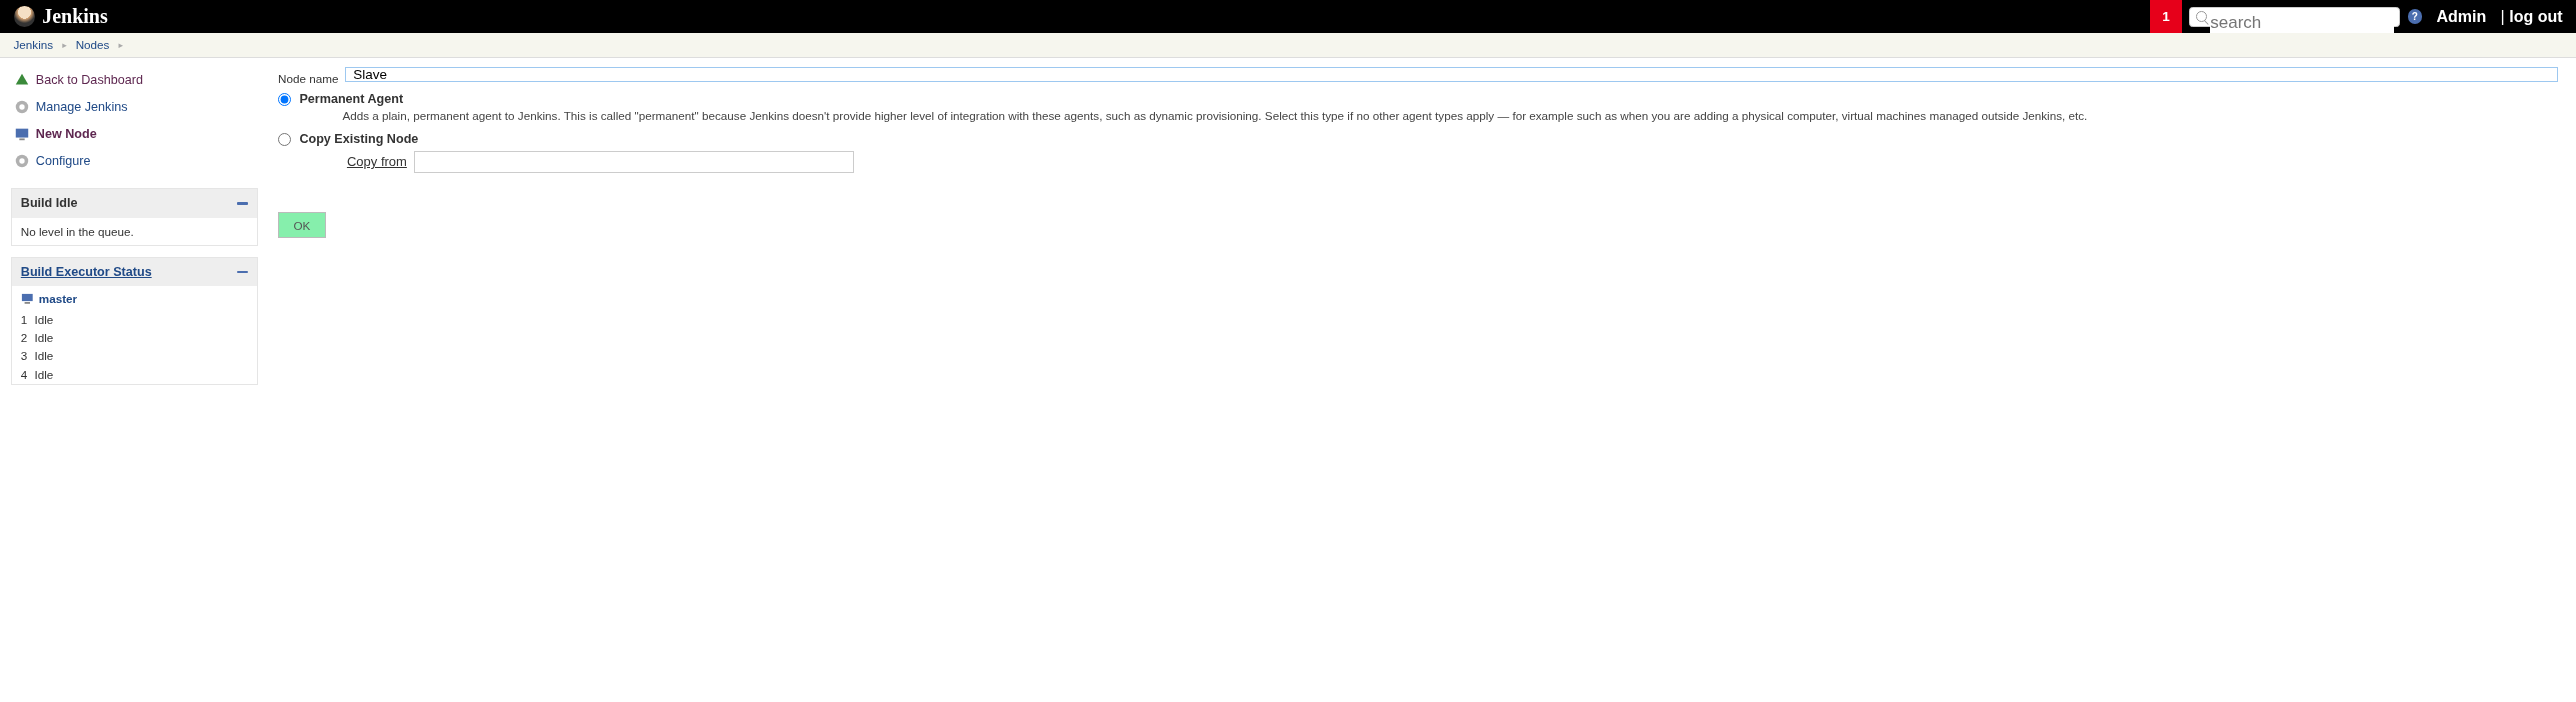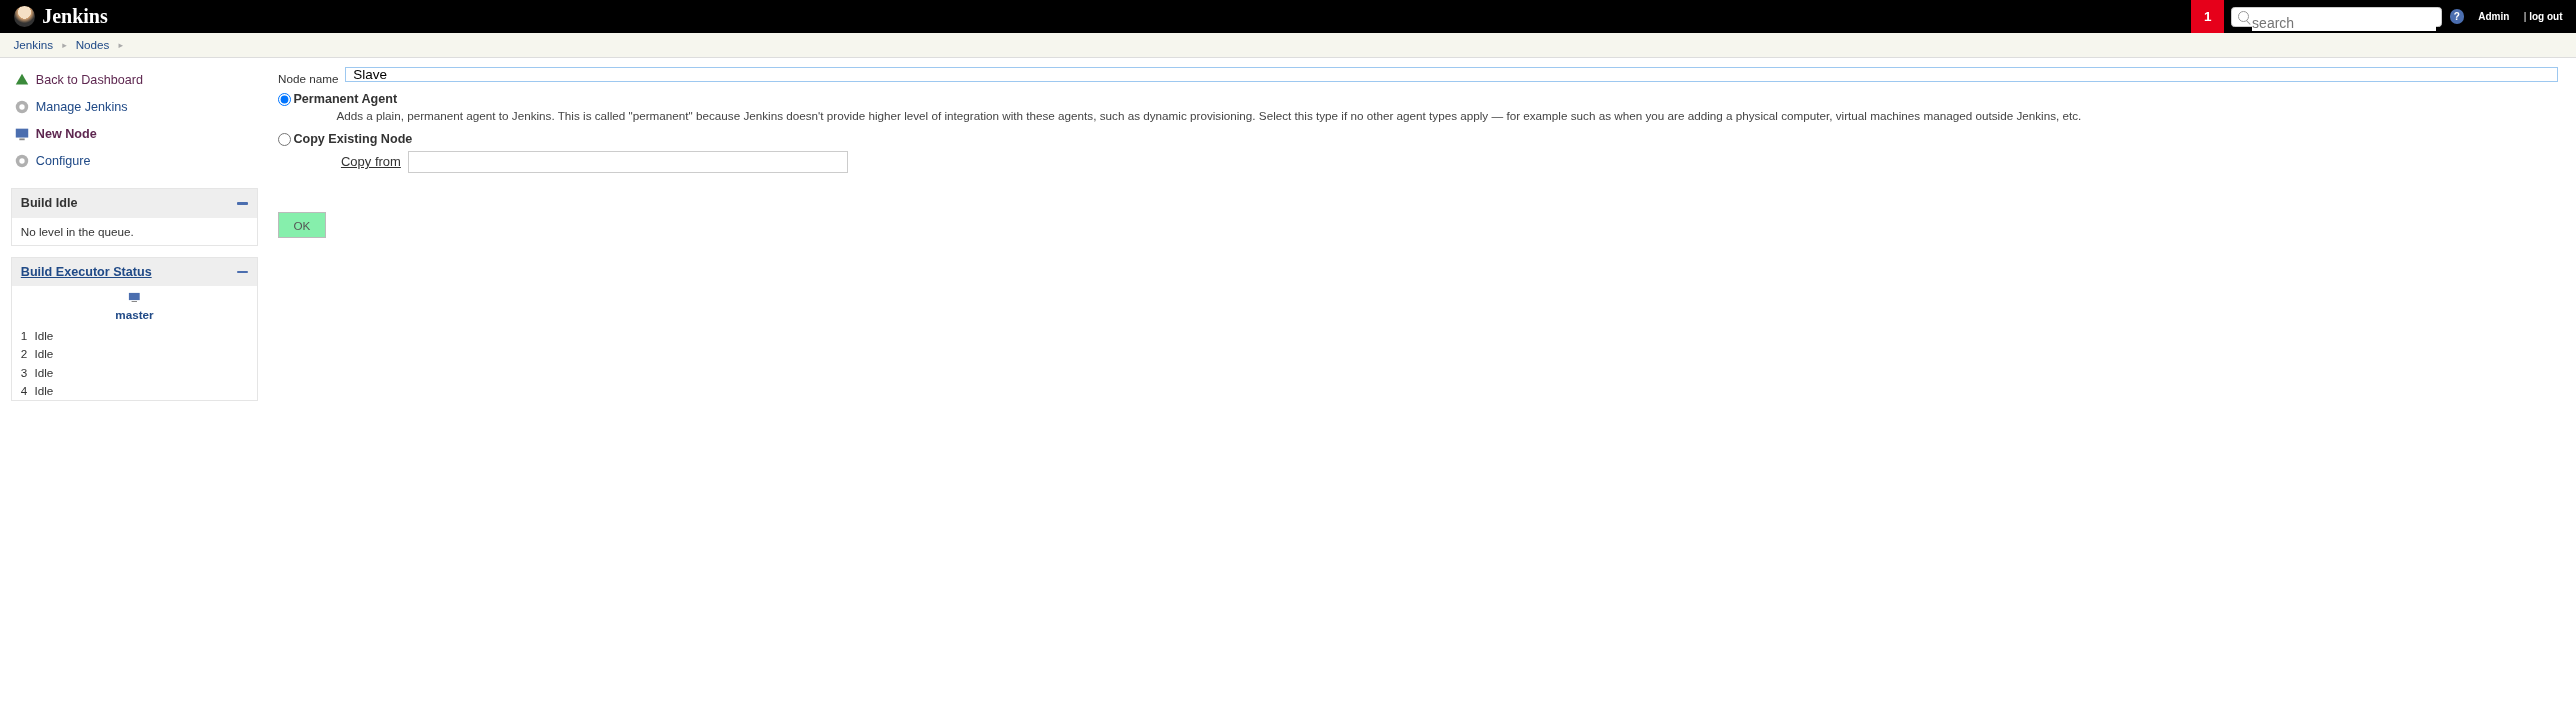--- a/index.html
+++ b/index.html
@@ -63,41 +63,41 @@
       position: absolute;
       bottom: -2.7px; right: -2.7px;
       width: 4.5px; height: 1.3px;
       background: #999;
       transform: rotate(45deg);
     }
     .search-input {
       border: none;
       outline: none;
       width: 100%;
-      font-size: 14px;
+      font-size: 17px;
       color: #999;
       margin-top: 12px;
     }
     .help-icon {
       width: 14.4px; height: 14.4px;
       border-radius: 50%;
       background: #4b6eaf;
       color: #fff;
       display: flex;
       align-items: center;
       justify-content: center;
       font-size: 10px;
       font-weight: bold;
       margin-left: 7.2px;
       cursor: pointer;
     }
     .header-link {
       color: #fff;
       font-weight: bold;
-      font-size: 10px;
+      font-size: 16px;
       margin-left: 14.4px;
       cursor: pointer;
     }
     .header-link.logout::before {
       content: "| ";
       font-weight: normal;
     }
     
     .breadcrumb {
       background: #f6f6ee;
@@ -136,37 +136,37 @@
       font-size: 12.6px;
       color: #333;
       display: flex;
       align-items: center;
       justify-content: space-between;
     }
     .side-box-head.linked { color: #204a87; text-decoration: underline; cursor: pointer; }
     .collapse-handle { width: 10.8px; height: 2.7px; background: #4b6eaf; border-radius: 0.9px; }
     .side-box-body { padding: 7.2px 9px; font-size: 11.7px; color: #333; }
     .exec-row { display: flex; align-items: center; gap: 7.2px; padding: 2.7px 9px; font-size: 11.7px; }
-    .exec-title { display: flex; align-items: center; gap: 5.4px; padding: 5.4px 9px; font-size: 11.7px; flex-direction: column; }
+    .exec-title { display: flex; align-items: center; gap: 5.4px; padding: 5.4px 9px; font-size: 11.7px; }
     .exec-title a { color: #204a87; font-weight: bold; text-decoration: none; }
     .comp-icon { width: 12.6px; height: 10.8px; }
     
     .main-pane { flex: 1; padding: 9px 18px 9px 9px; }
     .form-row { display: flex; align-items: flex-start; margin-bottom: 3.6px; }
     .form-label { width: 67px; text-align: left; padding-top: 5.4px; font-size: 11.7px; color: #333; }
     .form-input-big {
       flex: 1;
       border: 1.8px solid #9dc8f0;
       background: #fff;
       padding: 3.6px 7.2px;
       font-size: 13.5px;
       height: 15px;
       outline: none;
     }
-    .option-row { display: flex; align-items: flex-start; gap: 1px; padding: 3.6px 0; }
+    .option-row { display: flex; align-items: flex-start; gap: 7px; padding: 3.6px 0; }
     .radio-wrap { width: 14.4px; padding-top: 0.9px; }
     .option-content { flex: 1; }
     .option-title { font-weight: bold; font-size: 12.6px; color: #333; }
     .option-desc { font-size: 11.7px; color: #444; margin-top: 1.8px; padding-left: 43px; line-height: 1.4; }
     .copy-row { display: flex; align-items: center; gap: 7.2px; margin-top: 5.4px; padding-left: 21.5px; }
     .copy-label { width: 86px; text-align: right; font-size: 13px; text-decoration: underline; }
     .copy-input { width: 440px; border: 0.9px solid #ccc; padding: 2.7px; height: 21.5px; }
     
     .ok-button {
       margin-top: 36px;

